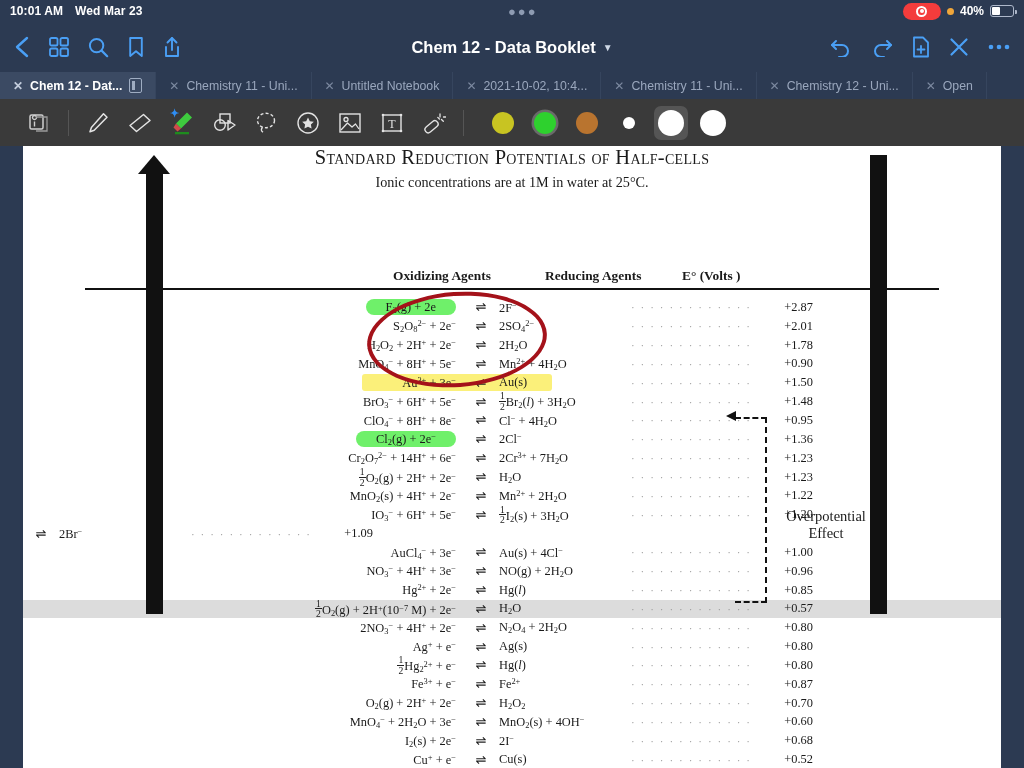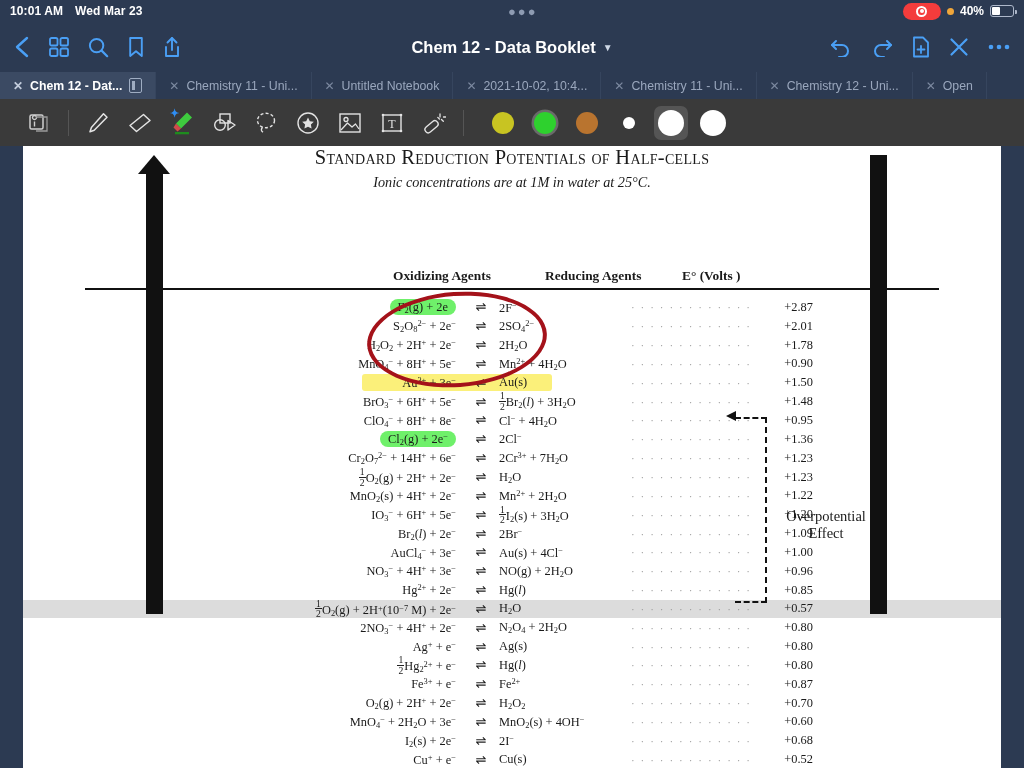--- a/index.html
+++ b/index.html
@@ -128,21 +128,20 @@
     text-align: center;
     font-size: 20.5px;
     letter-spacing: .3px;
     font-variant: small-caps;
     font-family: "Liberation Serif", serif;
   }
   #doc-subheading {
     text-align: center;
     margin-top: 5px;
     font-size: 14.2px;
-    font-style: italic;
   }
   #col-headers {
     position: absolute; top: 122px; left: 0; right: 0;
     display: flex; font-weight: bold; font-size: 13.4px;
   }
   #col-headers .ch-ox { position: absolute; left: 370px; }
   #col-headers .ch-red { position: absolute; left: 522px; }
   #col-headers .ch-e   { position: absolute; left: 659px; }
   #hrule {
     position: absolute; top: 142px; left: 62px; right: 62px;
@@ -163,21 +162,21 @@
   .c-dots { width: 120px; overflow: hidden; white-space: nowrap;
             color: #9a9a9a; font-size: 11px; letter-spacing: 1.6px; text-align: center;}
   .c-val { width: 62px; text-align: right; }
   sub { font-size: .68em; vertical-align: -0.22em; }
   sup { font-size: .68em; vertical-align: 0.45em; }
   .frac { display: inline-block; text-align: center; vertical-align: -0.33em; font-size: .78em; line-height: 1; }
   .frac span { display: block; }
   .frac .num { border-bottom: 1px solid #222; padding: 0 1px; }
 
   
-  .hl-green { background: #6ff06a; border-radius: 10px; padding: 1px 8px; }
+  .hl-green { background: #6ff06a; border-radius: 10px; padding: 1px 20px; }
   .hl-yellow-row {
     position: absolute; left: 339px; width: 190px; height: 17px;
     background: #fbf07a; border-radius: 3px; z-index: 0;
   }
 
   
   .vbar { position: absolute; width: 17px; background: #111; }
   .vbar-label {
     position: absolute; color: #fff; font-family: "Liberation Sans", sans-serif;
     font-weight: 700; font-size: 11.5px; letter-spacing: 1.6px;
@@ -540,21 +539,20 @@
           <div class="c-val">+1.22</div>
         </div>
         <div class="row">
           <div class="c-ox">IO<sub>3</sub><sup>−</sup> + 6H<sup>+</sup> + 5e<sup>−</sup></div>
           <div class="c-arrow">⇌</div>
           <div class="c-red"><span class="frac"><span class="num">1</span><span>2</span></span>I<sub>2</sub>(s) + 3H<sub>2</sub>O</div>
           <div class="c-dots">· · · · · · · · · · · · · · · · · · · ·</div>
           <div class="c-val">+1.20</div>
         </div>
         <div class="row">
-          <div class="c-ox">Br<sub>2</sub>(<i>l</i>) + 2e<sup>−</sup></div>
           <div class="c-arrow">⇌</div>
           <div class="c-red">2Br<sup>−</sup></div>
           <div class="c-dots">· · · · · · · · · · · · · · · · · · · ·</div>
           <div class="c-val">+1.09</div>
         </div>
         <div class="row">
           <div class="c-ox">AuCl<sub>4</sub><sup>−</sup> + 3e<sup>−</sup></div>
           <div class="c-arrow">⇌</div>
           <div class="c-red">Au(s) + 4Cl<sup>−</sup></div>
           <div class="c-dots">· · · · · · · · · · · · · · · · · · · ·</div>

